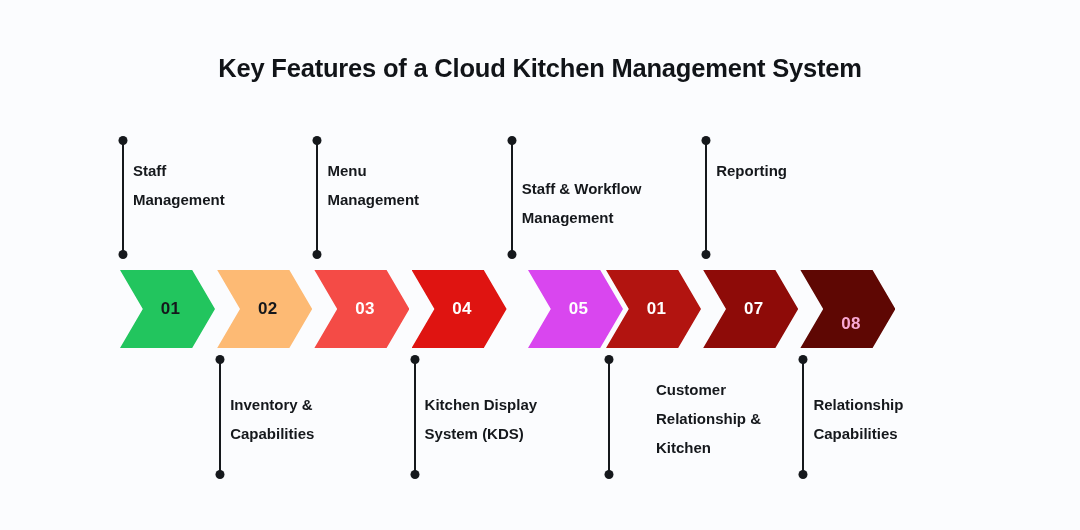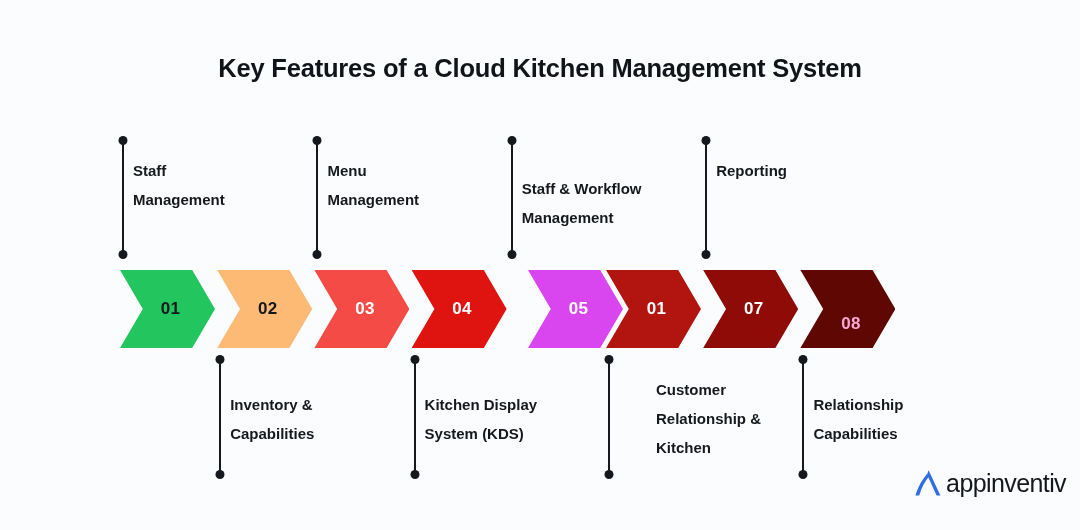--- a/index.html
+++ b/index.html
@@ -164,21 +164,14 @@
         <span class="chev-num" style="color: rgb(255, 255, 255);">01</span>
       </div>
       <div class="chev" style="left: 583.2px; background: rgb(142, 11, 8);">
         <span class="chev-num" style="color: rgb(255, 255, 255);">07</span>
       </div>
       <div class="chev" style="left: 680.4px; background: rgb(94, 7, 3);">
         <span class="chev-num" style="color: #f9a8d4; margin-top: 30px;">08</span>
       </div>
     </div>
 
-  <div class="logo">
-    <svg class="logo-mark" viewBox="0 0 30 31">
-      <path d="M15.6 3.2 L27.4 28.6 L23.6 28.6 L14.0 7.6 Z" fill="#2f6ce5"></path>
-      <path d="M14.0 7.0 C9.2 12.4 5.0 19.6 2.4 28.6 L6.2 28.6 C8.6 20.6 12.0 14.4 16.0 9.6 Z" fill="#2f6ce5"></path>
-    </svg>
-    <span class="logo-text">appinventiv</span>
-  </div>
 
 </div>
 
 </body></html>

